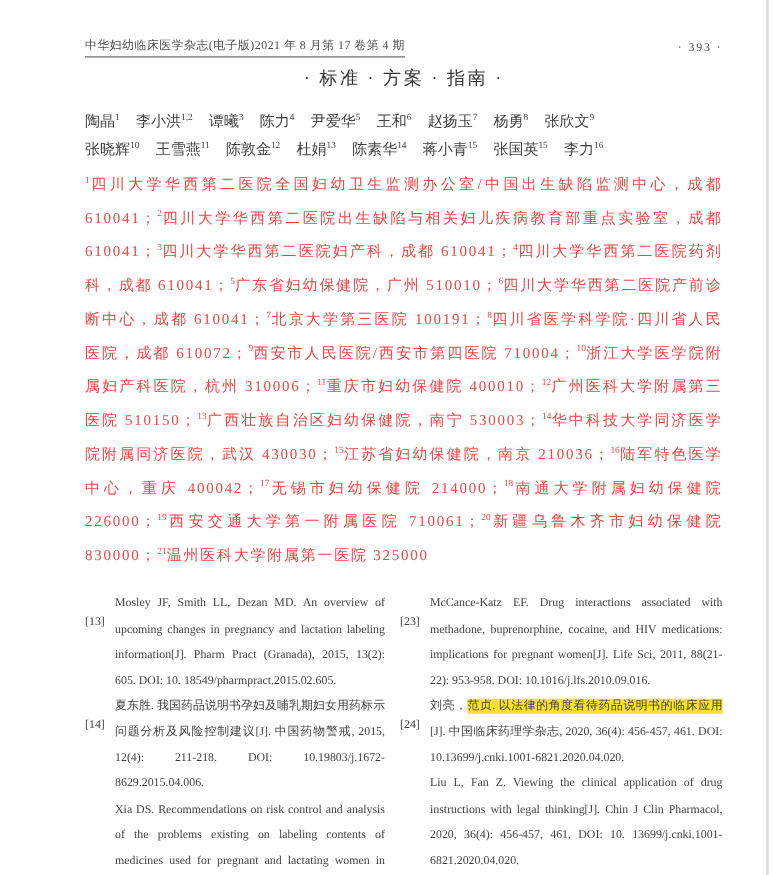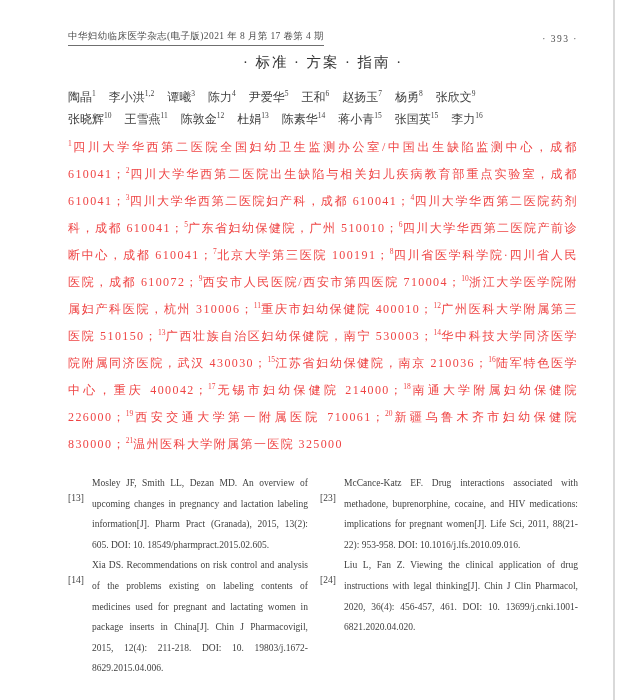--- a/index.html
+++ b/index.html
@@ -127,28 +127,30 @@
   <div class="affiliations"><sup>1</sup><span>四川大学华西第二医院全国妇幼卫生监测办公室/中国出生缺陷监测中心，成都 610041；</span><sup>2</sup><span>四川大学华西第二医院出生缺陷与相关妇儿疾病教育部重点实验室，成都 610041；</span><sup>3</sup><span>四川大学华西第二医院妇产科，成都 610041；</span><sup>4</sup><span>四川大学华西第二医院药剂科，成都 610041；</span><sup>5</sup><span>广东省妇幼保健院，广州 510010；</span><sup>6</sup><span>四川大学华西第二医院产前诊断中心，成都 610041；</span><sup>7</sup><span>北京大学第三医院 100191；</span><sup>8</sup><span>四川省医学科学院·四川省人民医院，成都 610072；</span><sup>9</sup><span>西安市人民医院/西安市第四医院 710004；</span><sup>10</sup><span>浙江大学医学院附属妇产科医院，杭州 310006；</span><sup>11</sup><span>重庆市妇幼保健院 400010；</span><sup>12</sup><span>广州医科大学附属第三医院 510150；</span><sup>13</sup><span>广西壮族自治区妇幼保健院，南宁 530003；</span><sup>14</sup><span>华中科技大学同济医学院附属同济医院，武汉 430030；</span><sup>15</sup><span>江苏省妇幼保健院，南京 210036；</span><sup>16</sup><span>陆军特色医学中心，重庆 400042；</span><sup>17</sup><span>无锡市妇幼保健院 214000；</span><sup>18</sup><span>南通大学附属妇幼保健院 226000；</span><sup>19</sup><span>西安交通大学第一附属医院 710061；</span><sup>20</sup><span>新疆乌鲁木齐市妇幼保健院 830000；</span><sup>21</sup><span>温州医科大学附属第一医院 325000</span></div>
 
   <div class="refs">
     <div class="ref-col">
         <div class="ref-entry">
           <span class="ref-label">[13]</span>
           <div class="ref-par"><span>Mosley JF, Smith LL, Dezan MD. An overview of upcoming changes in pregnancy and lactation labeling information[J]. Pharm Pract (Granada), 2015, 13(2): 605. DOI: 10. 18549/pharmpract.2015.02.605.</span></div>
         </div>
         <div class="ref-entry">
           <span class="ref-label">[14]</span>
+          <div class="ref-par"><span>夏东胜. 我国药品说明书孕妇及哺乳期妇女用药标示问题分析及风险控制建议[J]. 中国药物警戒, 2015, 12(4): 211-218. DOI: 10.19803/j.1672-8629.2015.04.006.</span></div>
           <div class="ref-par"><span>Xia DS. Recommendations on risk control and analysis of the problems existing on labeling contents of medicines used for pregnant and lactating women in package inserts in China[J]. Chin J Pharmacovigil, 2015, 12(4): 211-218. DOI: 10. 19803/j.1672-8629.2015.04.006.</span></div>
         </div>
       </div>
     <div class="ref-col right">
         <div class="ref-entry">
           <span class="ref-label">[23]</span>
           <div class="ref-par"><span>McCance-Katz EF. Drug interactions associated with methadone, buprenorphine, cocaine, and HIV medications: implications for pregnant women[J]. Life Sci, 2011, 88(21-22): 953-958. DOI: 10.1016/j.lfs.2010.09.016.</span></div>
         </div>
         <div class="ref-entry">
           <span class="ref-label">[24]</span>
+          <div class="ref-par"><span>刘亮，</span><span class="hl" style="background: rgb(248, 224, 46);">范贞. 以法律的角度看待药品说明书的临床应用</span><span>[J]. 中国临床药理学杂志, 2020, 36(4): 456-457, 461. DOI: 10.13699/j.cnki.1001-6821.2020.04.020.</span></div>
           <div class="ref-par"><span>Liu L, Fan Z. Viewing the clinical application of drug instructions with legal thinking[J]. Chin J Clin Pharmacol, 2020, 36(4): 456-457, 461. DOI: 10. 13699/j.cnki.1001-6821.2020.04.020.</span></div>
         </div>
       </div>
   </div>
 
 </div>
 
 </body></html>

